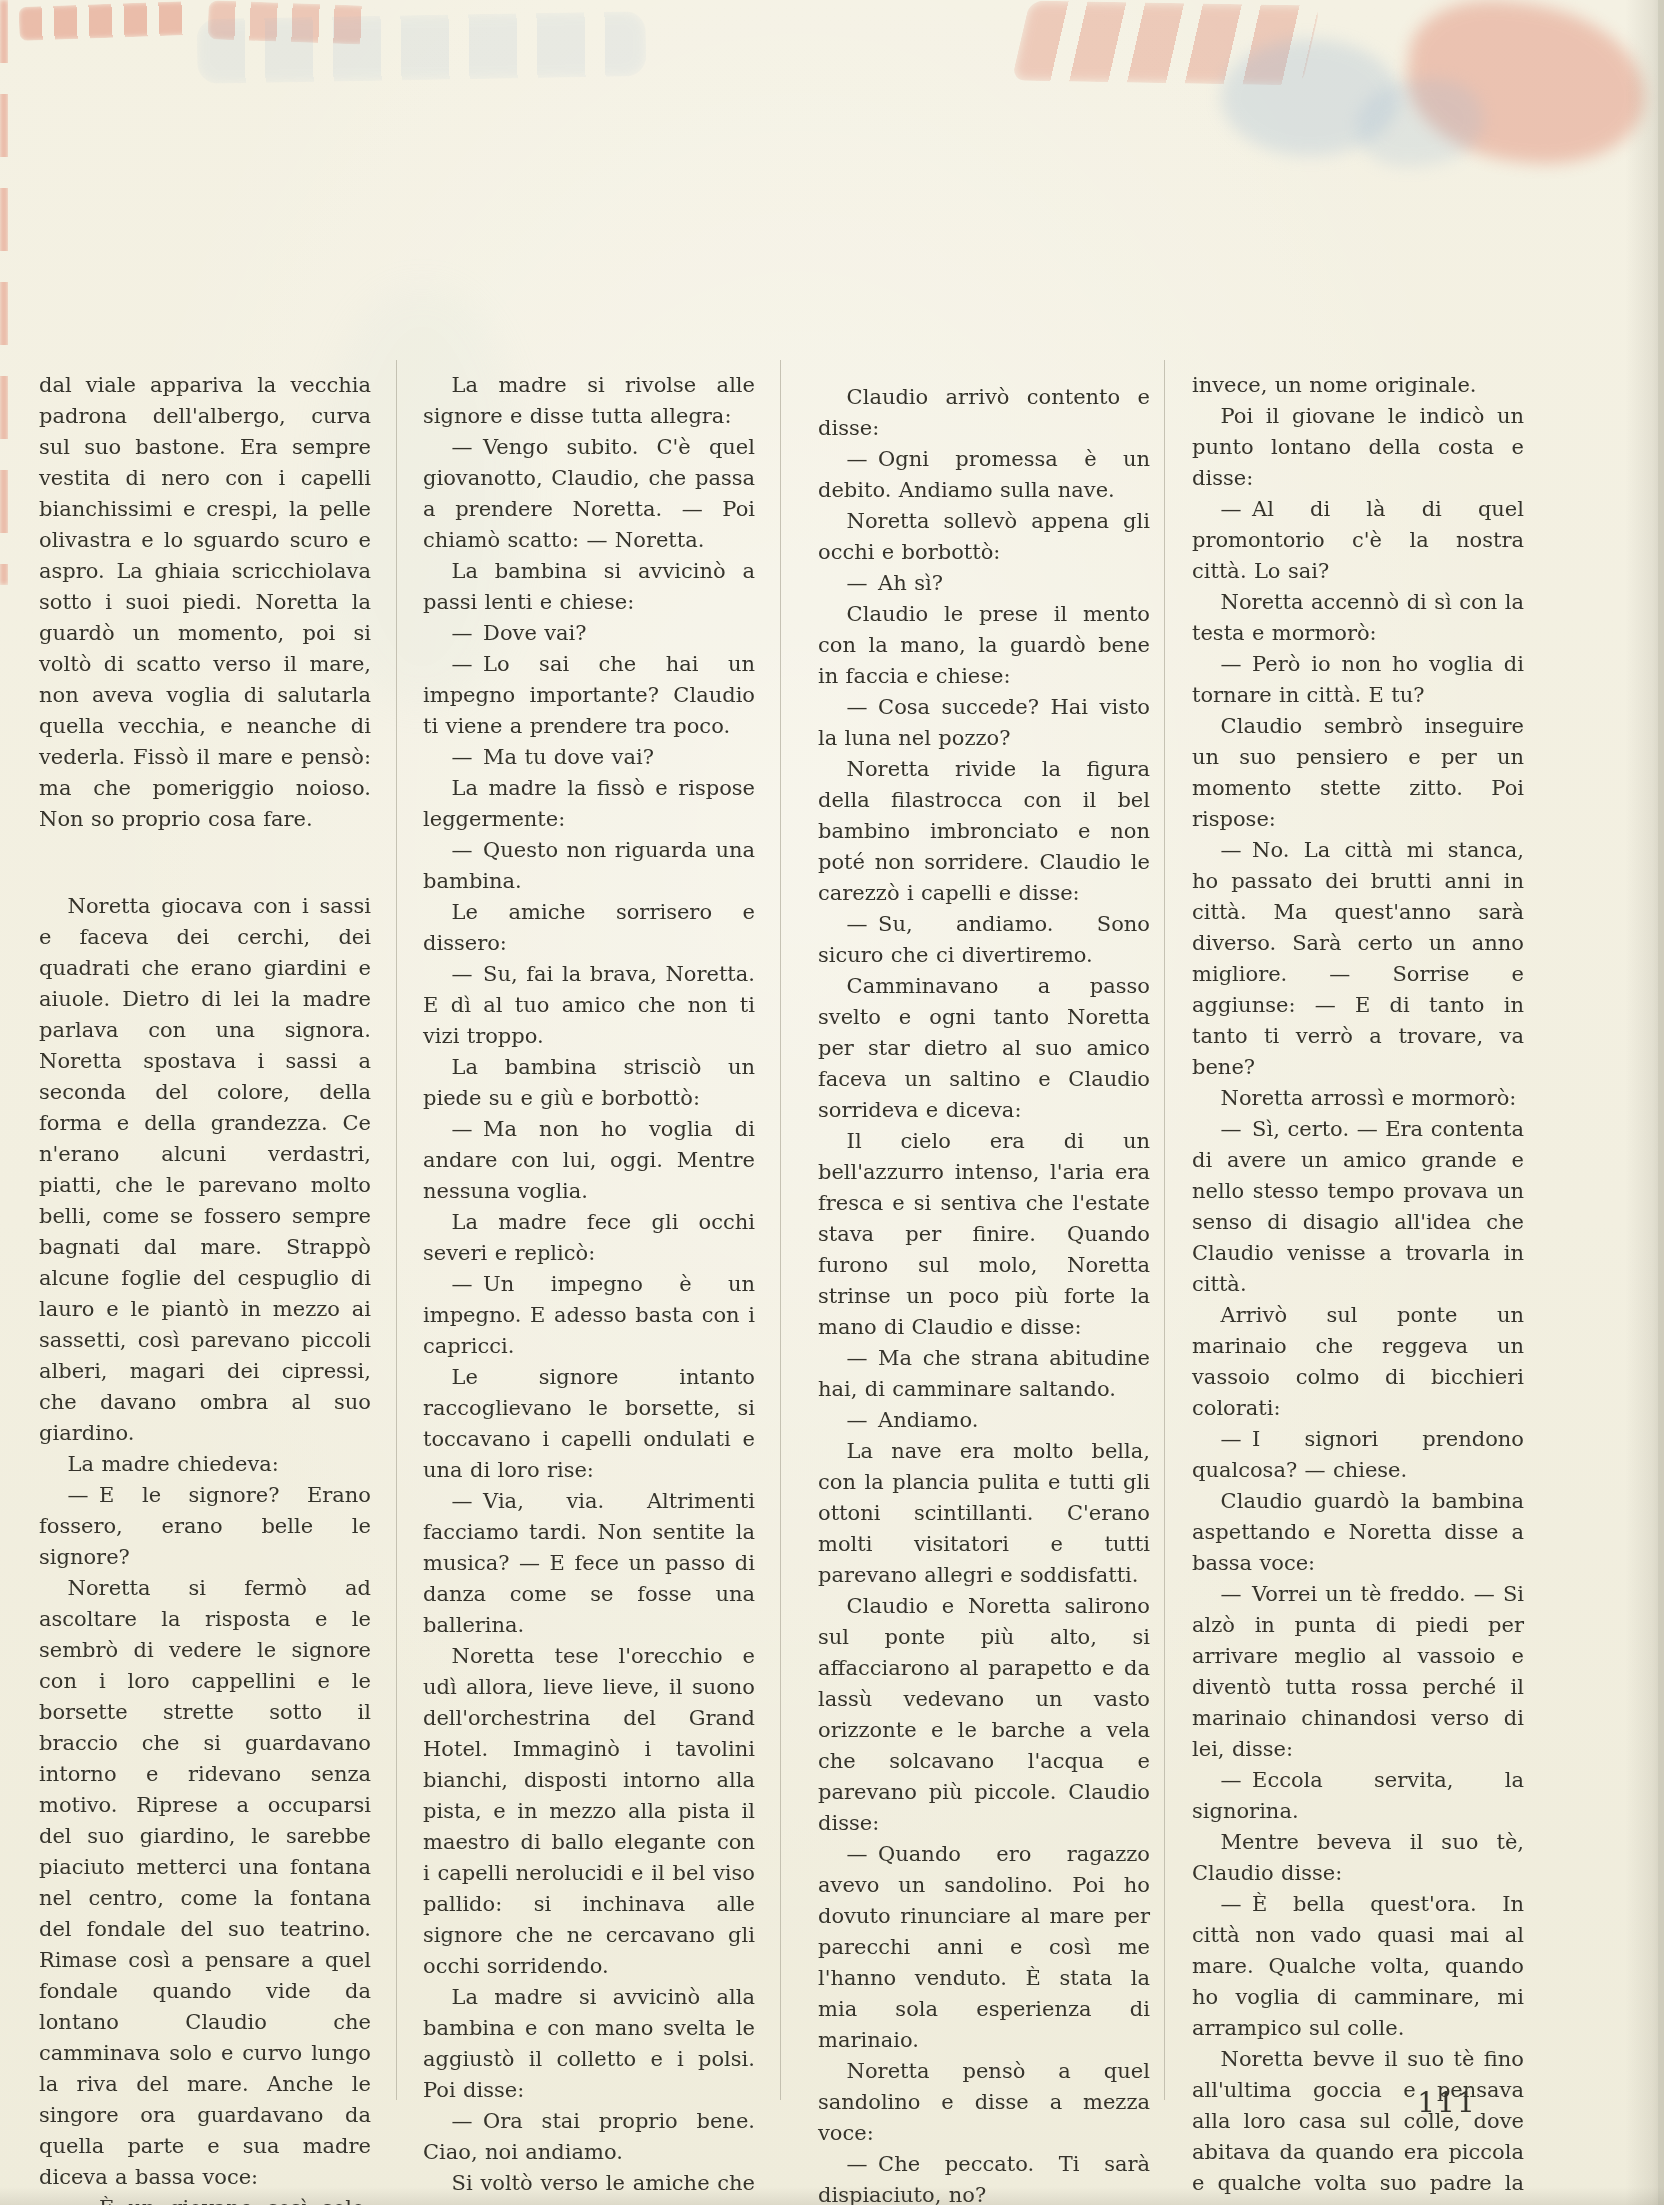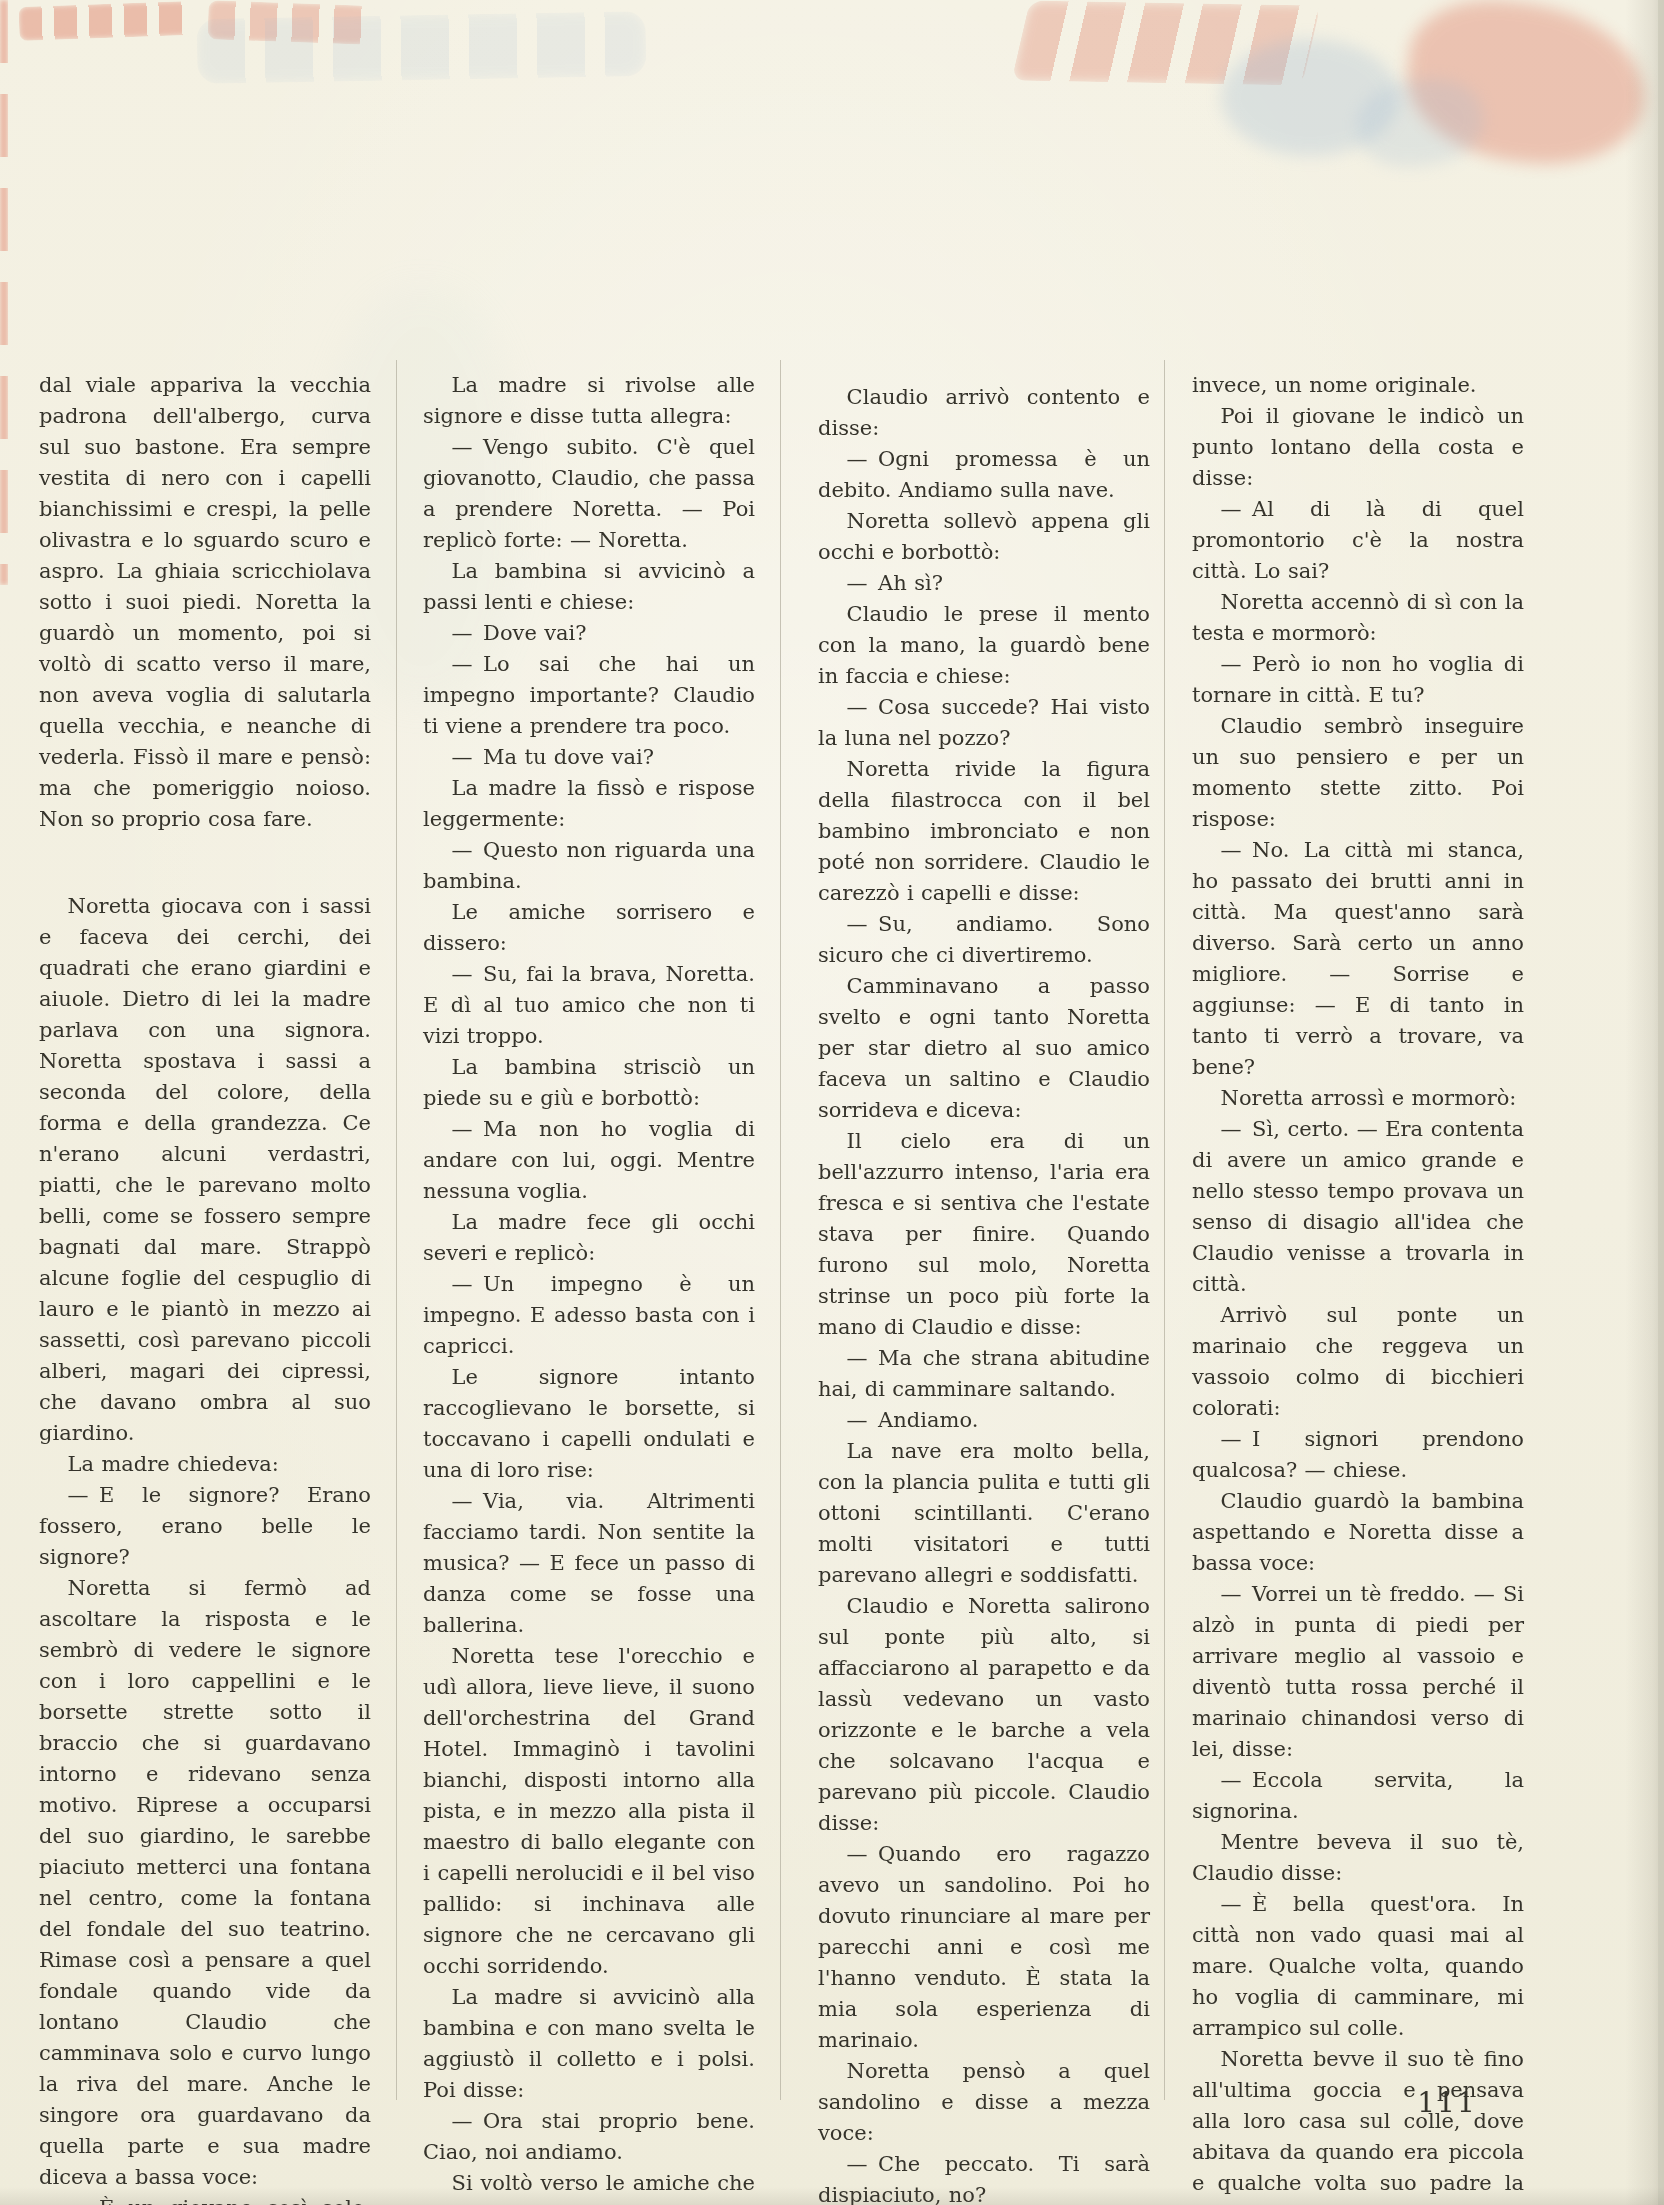--- a/index.html
+++ b/index.html
@@ -86,21 +86,21 @@
   <div class="col c0">
       <p class="para">dal viale appariva la vecchia padrona dell'albergo, curva sul suo bastone. Era sempre vestita di nero con i capelli bianchissimi e crespi, la pelle olivastra e lo sguardo scuro e aspro. La ghiaia scricchiolava sotto i suoi piedi. Noretta la guardò un momento, poi si voltò di scatto verso il mare, non aveva voglia di salutarla quella vecchia, e neanche di vederla. Fissò il mare e pensò: ma che pomeriggio noioso. Non so proprio cosa fare.</p>
       <p class="para ind gap">Noretta giocava con i sassi e faceva dei cerchi, dei quadrati che erano giardini e aiuole. Dietro di lei la madre parlava con una signora. Noretta spostava i sassi a seconda del colore, della forma e della grandezza. Ce n'erano alcuni verdastri, piatti, che le parevano molto belli, come se fossero sempre bagnati dal mare. Strappò alcune foglie del cespuglio di lauro e le piantò in mezzo ai sassetti, così parevano piccoli alberi, magari dei cipressi, che davano ombra al suo giardino.</p>
       <p class="para ind">La madre chiedeva:</p>
       <p class="para ind">— E le signore? Erano fossero, erano belle le signore?</p>
       <p class="para ind">Noretta si fermò ad ascoltare la risposta e le sembrò di vedere le signore con i loro cappellini e le borsette strette sotto il braccio che si guardavano intorno e ridevano senza motivo. Riprese a occuparsi del suo giardino, le sarebbe piaciuto metterci una fontana nel centro, come la fontana del fondale del suo teatrino. Rimase così a pensare a quel fondale quando vide da lontano Claudio che camminava solo e curvo lungo la riva del mare. Anche le singore ora guardavano da quella parte e sua madre diceva a bassa voce:</p>
       <p class="para ind">— È un giovane così solo. Non fa la vita degli altri ragazzi. Però è tranquillo e tanto bene educato.</p>
     </div>
   <div class="col c1">
       <p class="para ind">La madre si rivolse alle signore e disse tutta allegra:</p>
-      <p class="para ind">— Vengo subito. C'è quel giovanotto, Claudio, che passa a prendere Noretta. — Poi replicò forte: — Noretta.</p>
+      <p class="para ind">— Vengo subito. C'è quel giovanotto, Claudio, che passa a prendere Noretta. — Poi chiamò scatto: — Noretta.</p>
       <p class="para ind">La bambina si avvicinò a passi lenti e chiese:</p>
       <p class="para ind">— Dove vai?</p>
       <p class="para ind">— Lo sai che hai un impegno importante? Claudio ti viene a prendere tra poco.</p>
       <p class="para ind">— Ma tu dove vai?</p>
       <p class="para ind">La madre la fissò e rispose leggermente:</p>
       <p class="para ind">— Questo non riguarda una bambina.</p>
       <p class="para ind">Le amiche sorrisero e dissero:</p>
       <p class="para ind">— Su, fai la brava, Noretta. E dì al tuo amico che non ti vizi troppo.</p>
       <p class="para ind">La bambina strisciò un piede su e giù e borbottò:</p>
       <p class="para ind">— Ma non ho voglia di andare con lui, oggi. Mentre nessuna voglia.</p>

